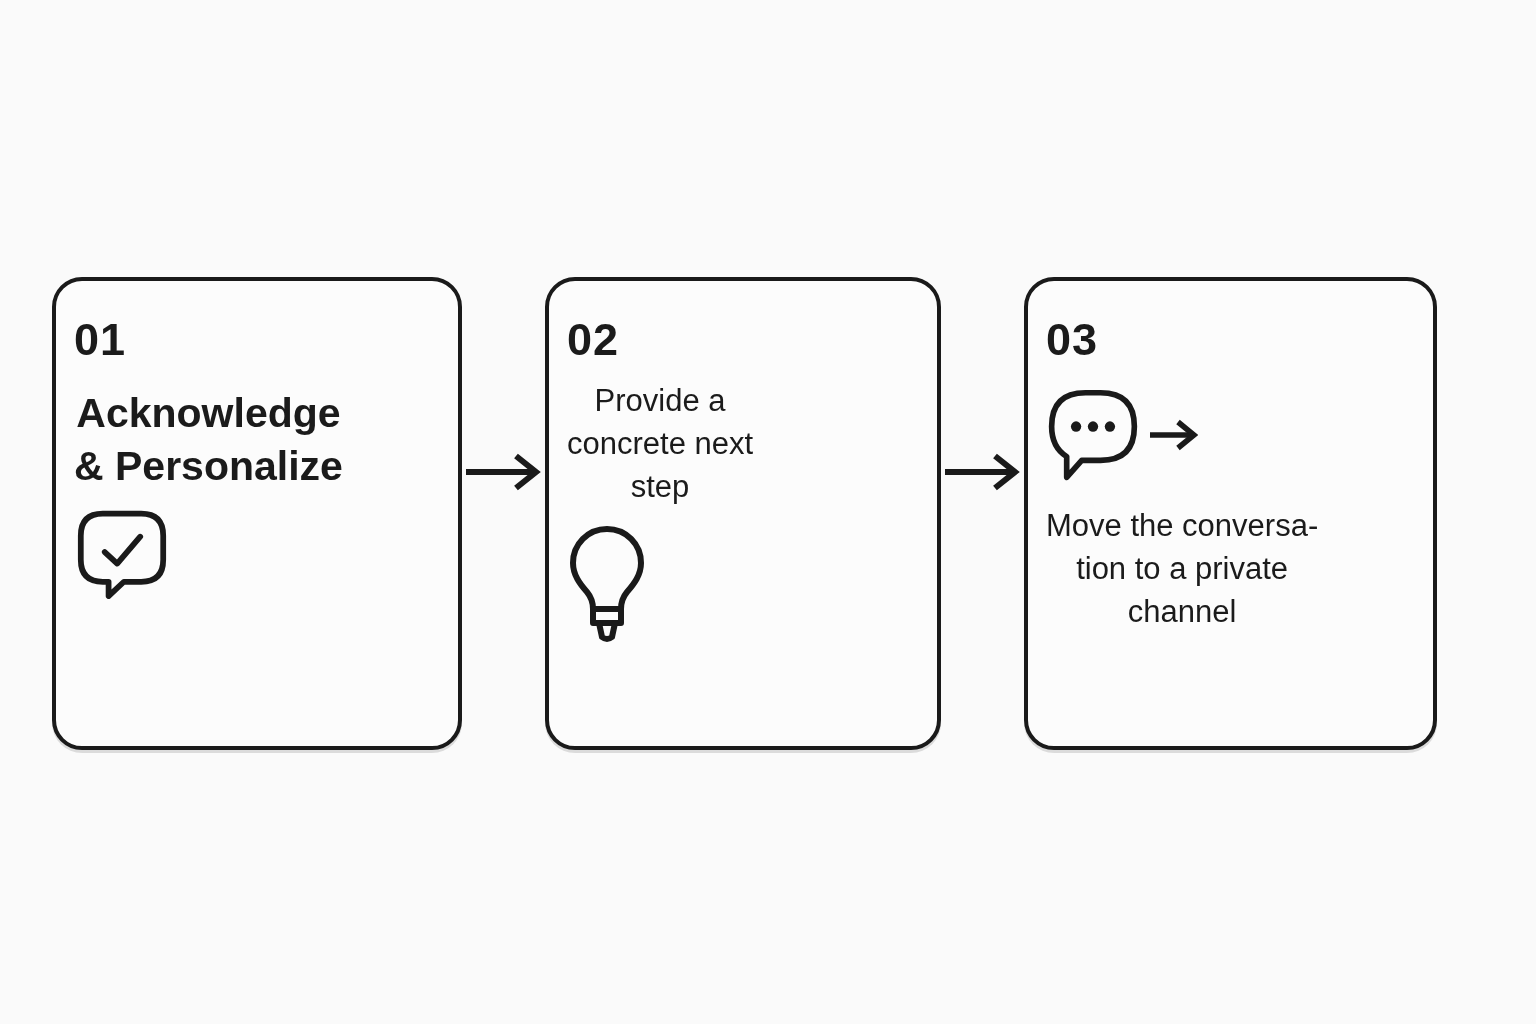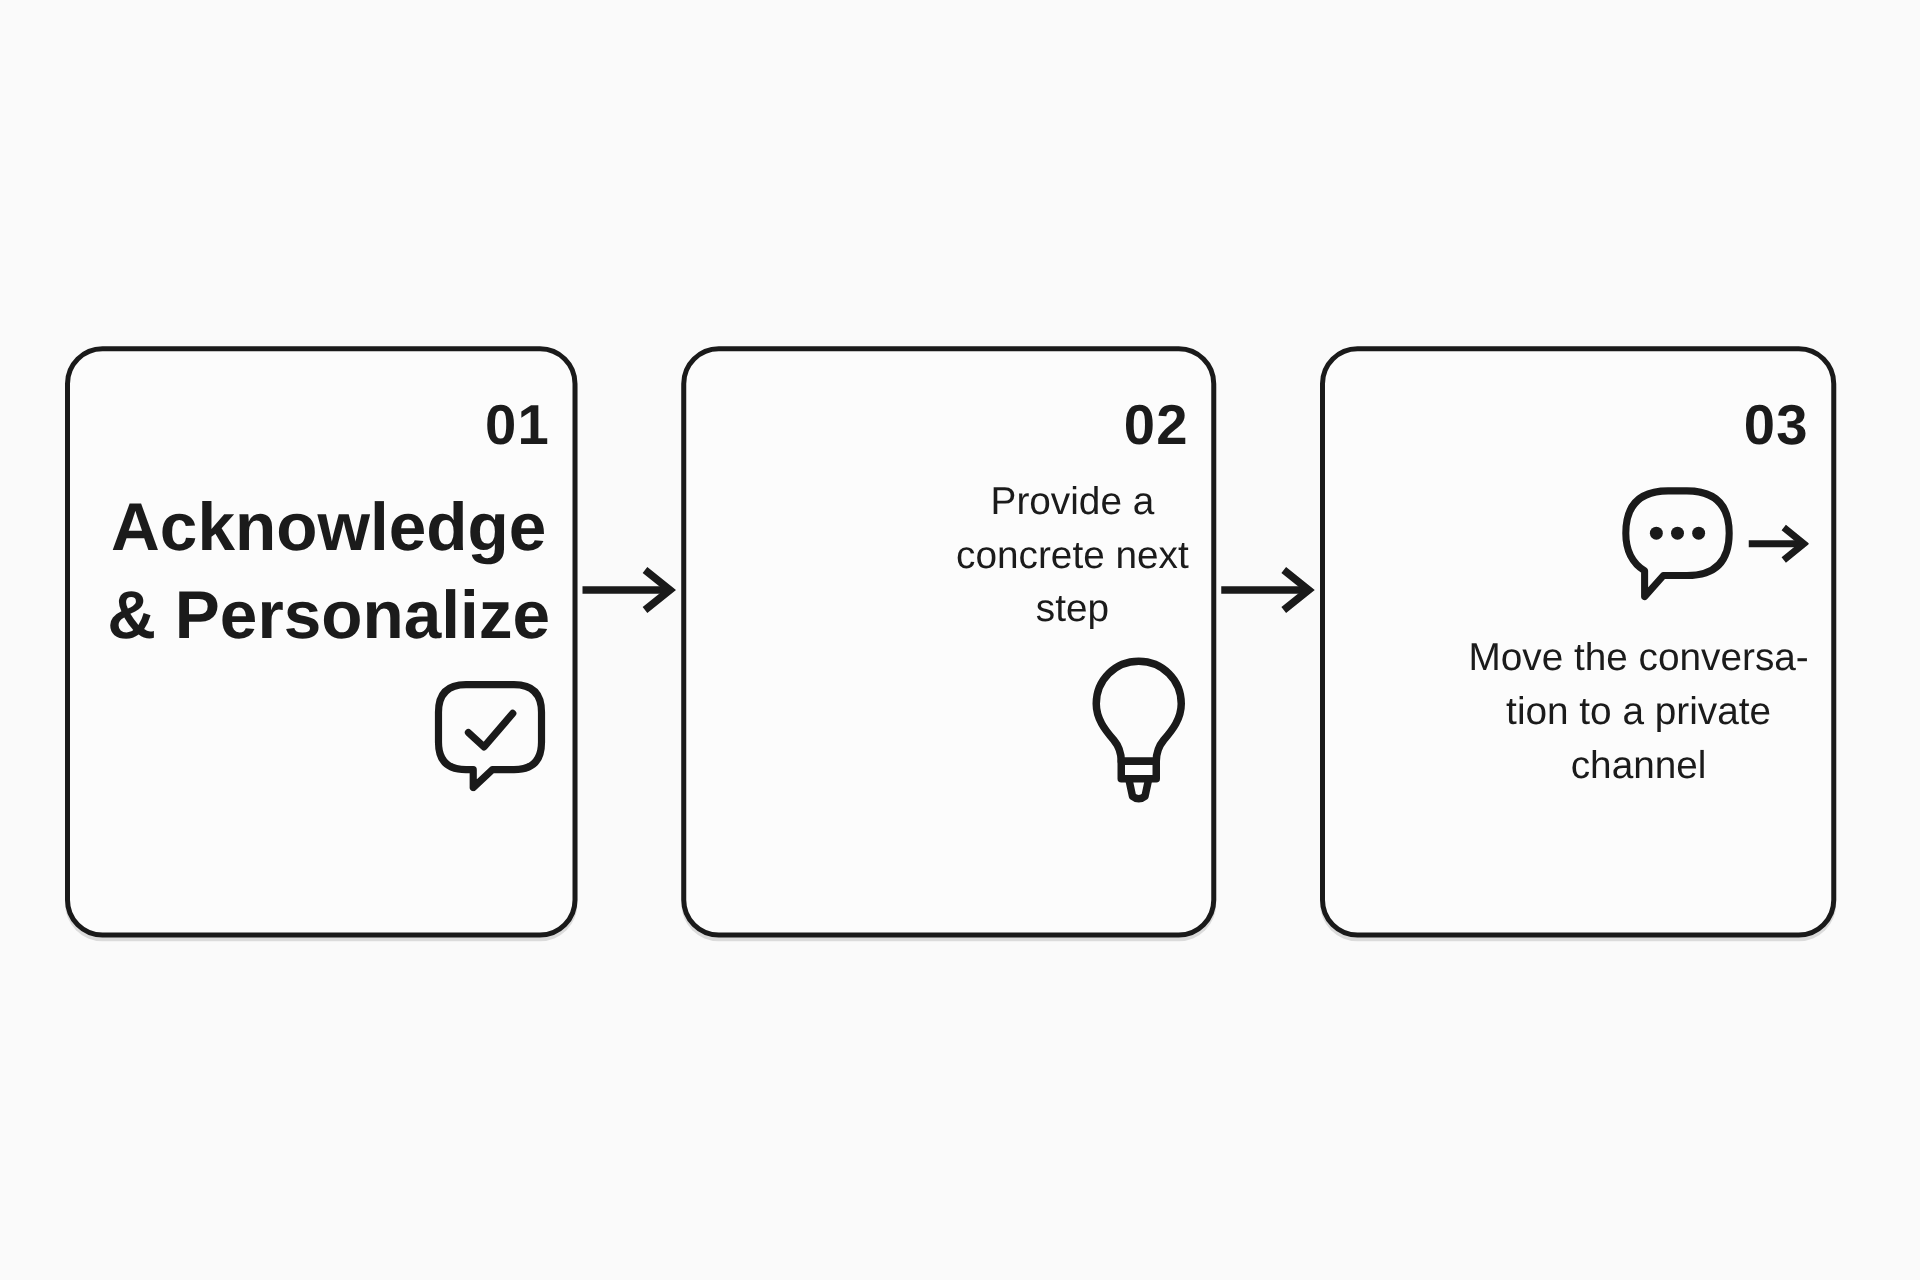--- a/index.html
+++ b/index.html
@@ -17,36 +17,36 @@
     align-items: flex-start;
   }
   .card {
     height: 473px;
     background: #fcfcfc;
     border: 4px solid #1a1a1a;
     border-radius: 30px;
     box-shadow: 0 3px 0 rgba(0,0,0,0.12);
     display: flex;
     flex-direction: column;
-    align-items: flex-end;
+    align-items: flex-start;
     text-align: center;
     padding: 34px 18px 20px 18px;
   }
   .card-1 { width: 410px; }
-  .card-2 { width: 428px; }
+  .card-2 { width: 396px; }
   .card-3 { width: 413px; }
   .card-number {
     font-size: 45px;
     font-weight: 700;
     line-height: 1.1;
     letter-spacing: 1px;
   }
   .card-title {
     margin-top: 22px;
-    font-size: 54px;
+    font-size: 41px;
     font-weight: 700;
     line-height: 1.3;
     white-space: pre-line;
   }
   .card-desc {
     margin-top: 14px;
     font-size: 31px;
     font-weight: 400;
     line-height: 1.4;
     white-space: pre-line;

